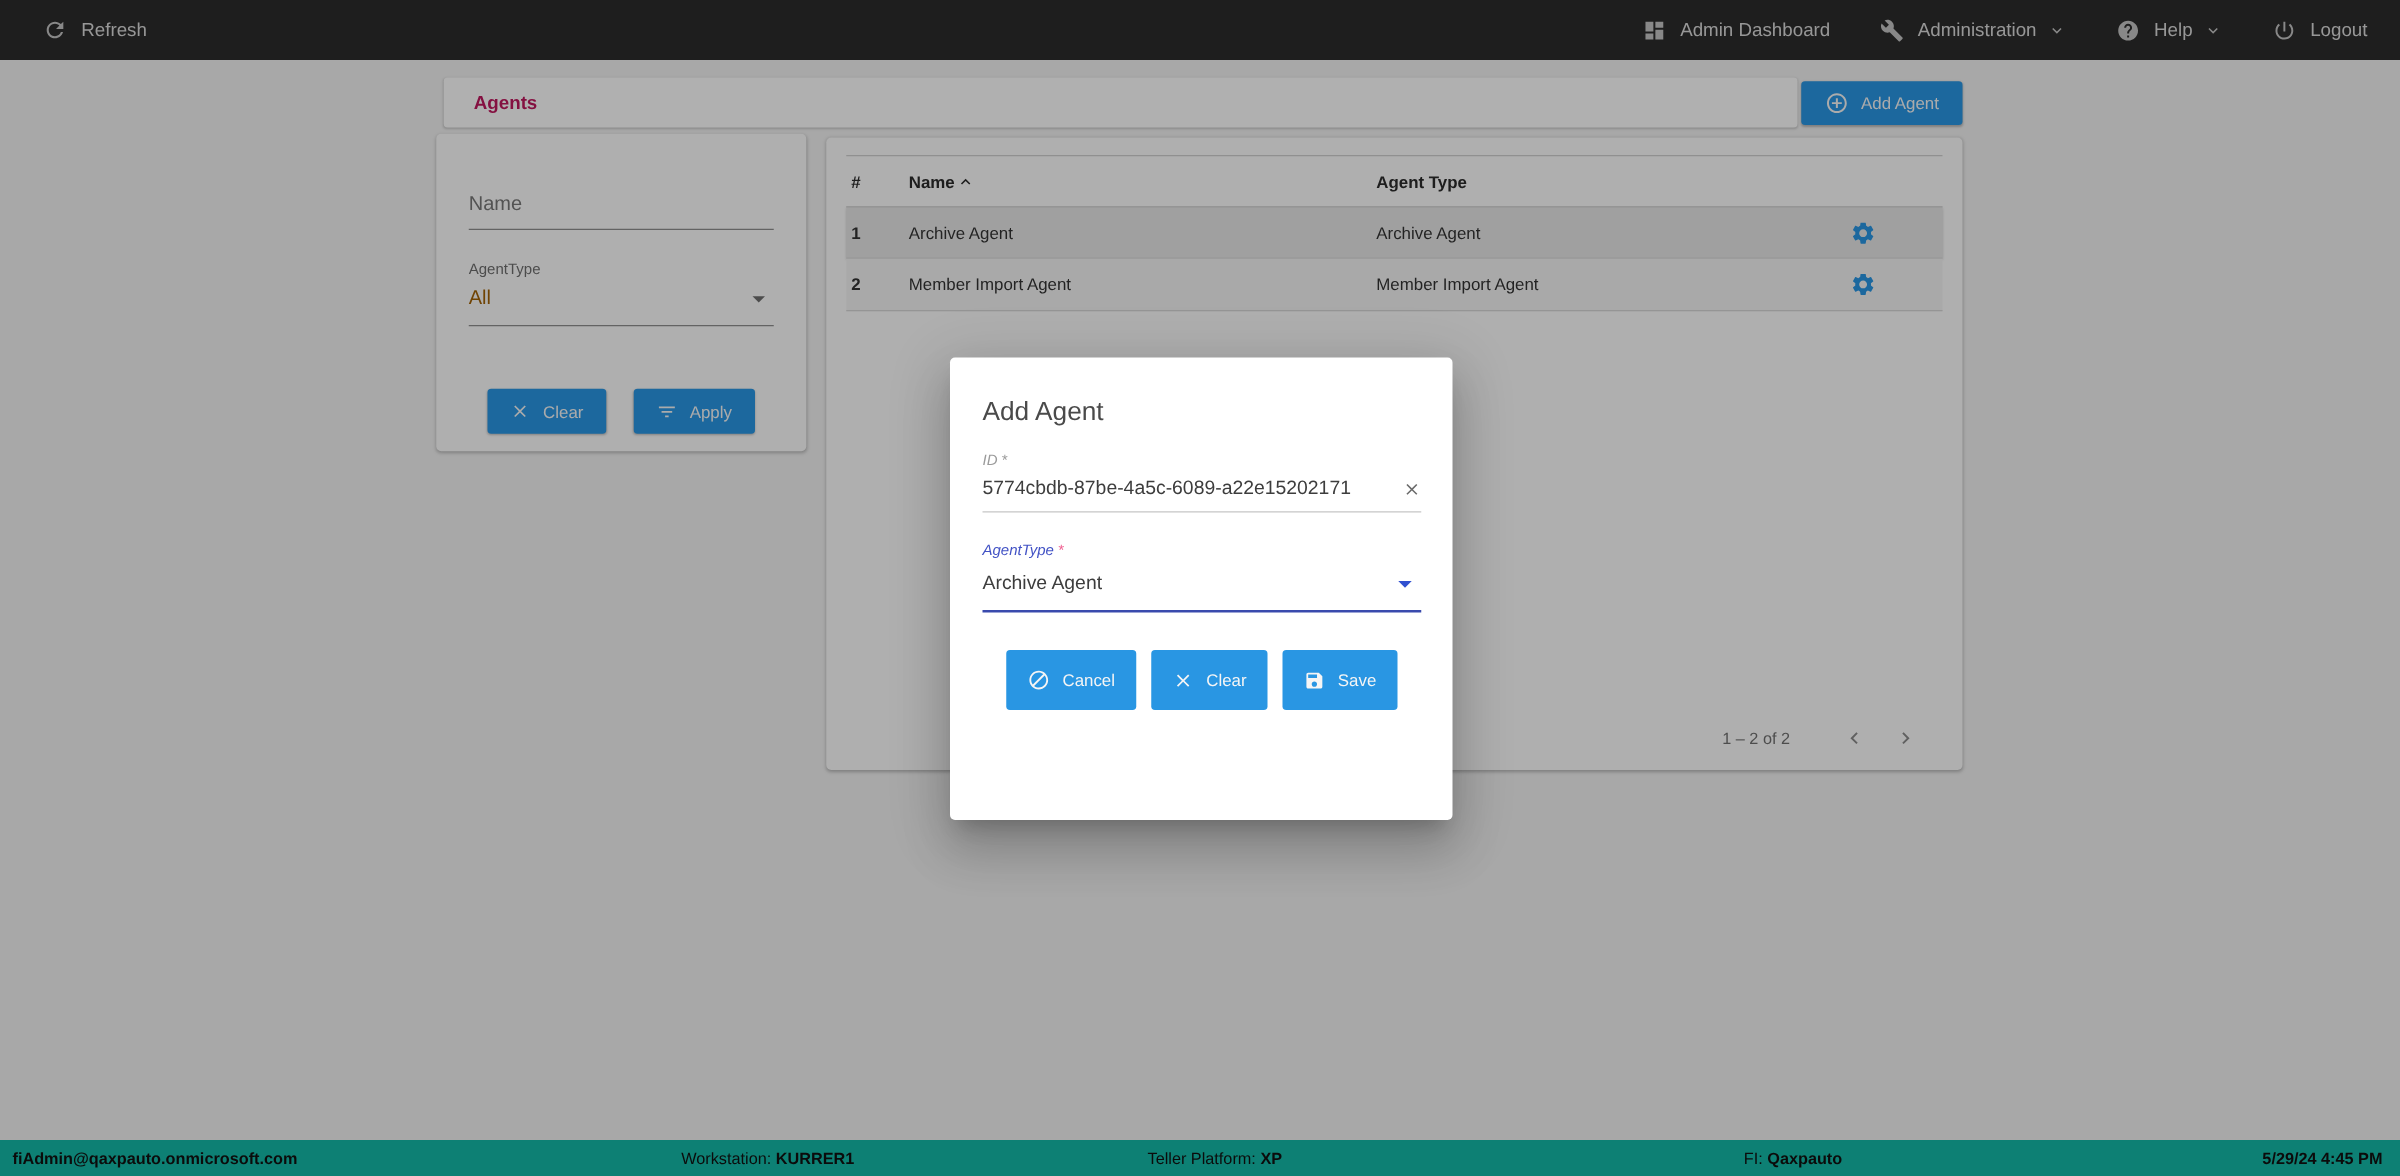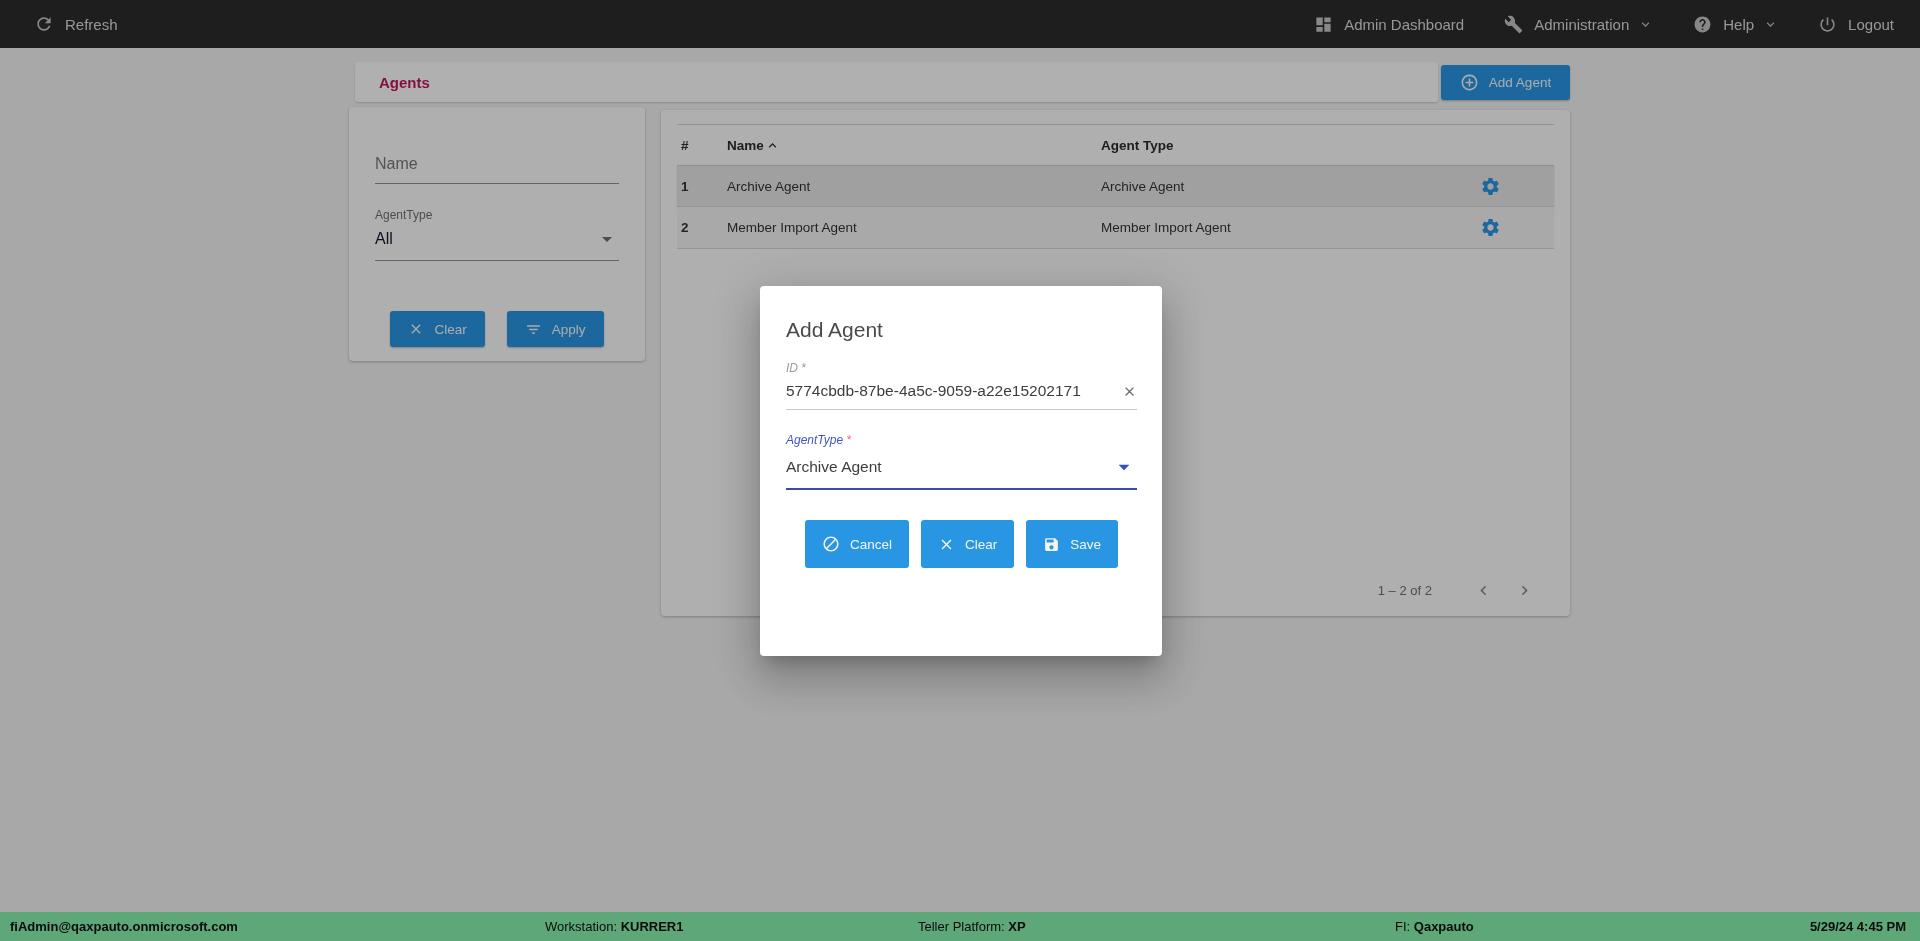--- a/index.html
+++ b/index.html
@@ -32,21 +32,21 @@
   
   .filter-card { position:absolute; left:349px; top:62px; width:296px; height:254px;
     background:#fbfbfb; border-radius:4px; box-shadow:0 1px 3px rgba(0,0,0,.25); padding:0 26px; }
   .name-input { display:block; width:100%; margin-top:44px; border:none; outline:none;
     border-bottom:1px solid #8f8f8f; background:transparent; font-family:inherit;
     font-size:16px; color:#333; padding:4px 0 10px; }
   .name-input::placeholder { color:#777; opacity:1; }
   .ftype { margin-top:24px; }
   .ftype-label { font-size:12px; color:#6e6e6e; }
   .select-row { display:flex; align-items:center; justify-content:space-between;
-    border-bottom:1px solid #8f8f8f; padding:5px 0 9px; font-size:16px; color:#0f172a; cursor:pointer; }
+    border-bottom:1px solid #8f8f8f; padding:5px 0 9px; font-size:16px; color:#a16207; cursor:pointer; }
   .select-caret { color:#6e6e6e; }
   .filter-buttons { margin-top:50px; display:flex; justify-content:center; gap:22px; }
   .filter-buttons .btn { height:36px; padding:0 18px; }
 
   
   .table-card { position:absolute; left:661px; top:65px; width:909px; height:506px;
     background:#fbfbfb; border-radius:4px; box-shadow:0 1px 3px rgba(0,0,0,.25); }
   .table-inner { margin:14px 16px 0; border-top:1px solid #cfcfcf; }
   .t-row, .t-header { display:grid; grid-template-columns:46px 374px 1fr 60px;
     align-items:center; padding-left:4px; padding-right:34px; }
@@ -58,21 +58,21 @@
   .t-row.alt { background:#f3f3f3; }
   .row-num { font-weight:bold; }
   .gear { color:#2996e3; cursor:pointer; justify-self:center; }
   .pagination { position:absolute; right:36px; bottom:16px; display:flex; align-items:center;
     gap:42px; font-size:13px; color:#6f6f6f; }
   .page-chevrons { display:flex; align-items:center; gap:22px; color:#8a8a8a; }
   .page-chevrons .chev { cursor:pointer; }
 
   
   .statusbar { position:absolute; left:0; bottom:0; width:1920px; height:29px;
-    background:#86efac; font-size:13px; color:#111; line-height:29px; z-index:1;margin-top:46px; }
+    background:#14b8a6; font-size:13px; color:#111; line-height:29px; z-index:1;margin-top:46px; }
   .sb { position:absolute; white-space:nowrap; }
   .sb b { font-weight:bold; }
   .sb-user { left:10px; font-weight:bold; }
   .sb-ws { left:545px; }
   .sb-teller { left:918px; }
   .sb-fi { left:1395px; }
   .sb-date { right:14px; font-weight:bold; }
 
   
   .backdrop { position:absolute; inset:0; background:rgba(0,0,0,.30); z-index:5; }
@@ -274,21 +274,21 @@
 
 <div class="backdrop"></div>
 <div class="modal">
   <div class="modal-title">Add Agent</div>
 
   <div class="field">
     <div class="f-label">
       <span>ID</span><span class="req">*</span>
     </div>
     <div class="f-row">
-      <div class="f-value">5774cbdb-87be-4a5c-9059-a22e15202171</div>
+      <div class="f-value">5774cbdb-87be-4a5c-6089-a22e15202171</div>
       <span class="f-clear">
         <svg width="15" height="15" viewBox="0 0 24 24" fill="currentColor">
             <path d="M19 6.41L17.59 5 12 10.59 6.41 5 5 6.41 10.59 12 5 17.59 6.41 19 12 13.41 17.59 19 19 17.59 13.41 12z"></path>
           </svg>
       </span>
     </div>
   </div>
 
 
   <div class="field focused">

